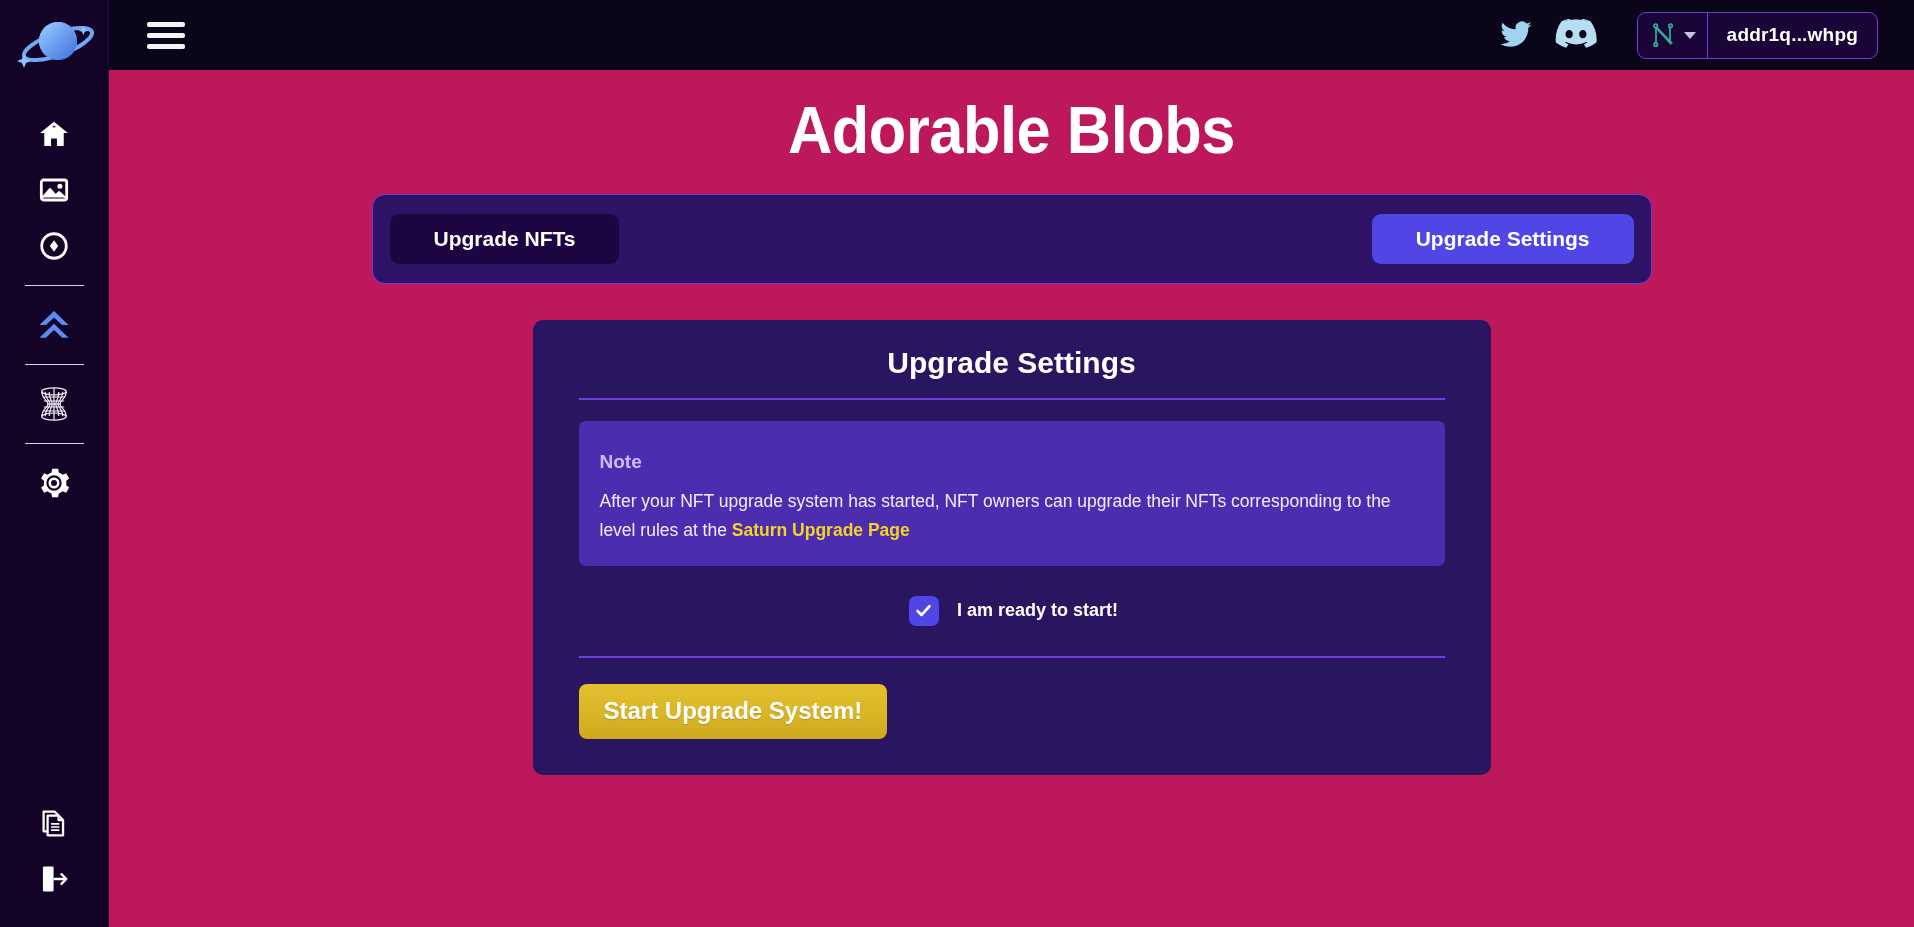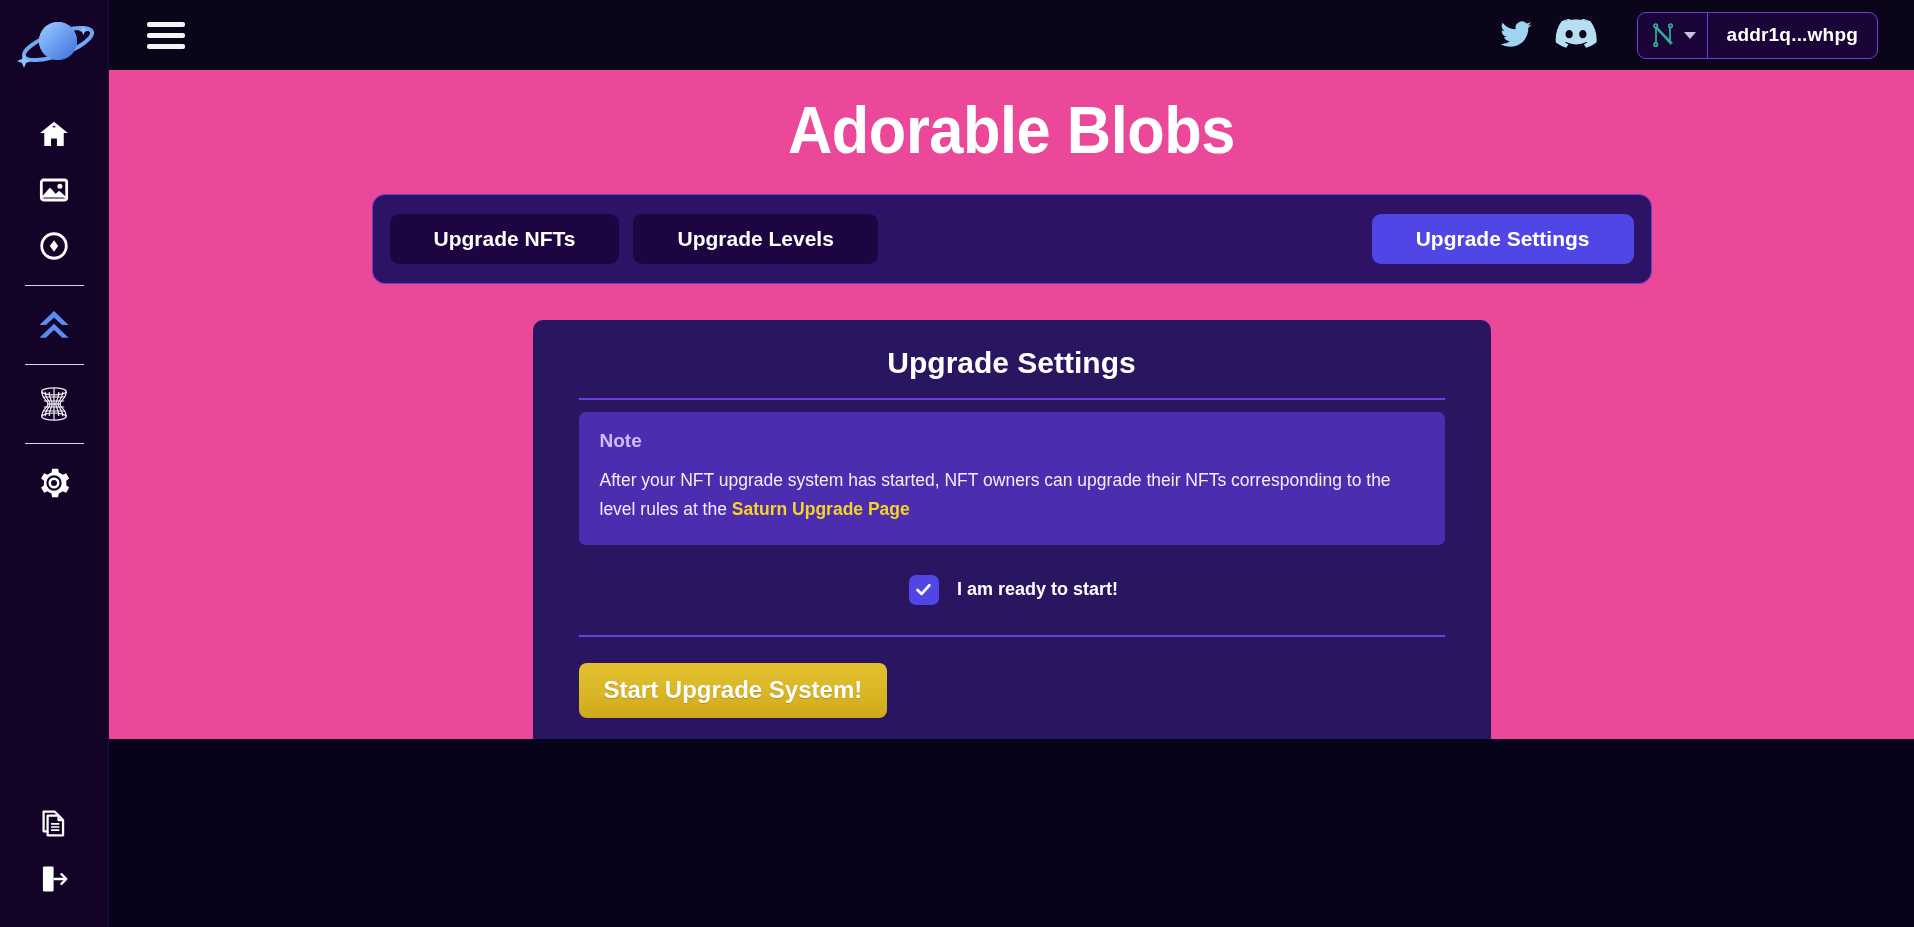--- a/index.html
+++ b/index.html
@@ -61,23 +61,23 @@
     width: 100%;
     display: flex;
     flex-direction: column;
     align-items: center;
   }
   .nav-bottom .nav-item { height: 56px; }
 
   
   .main {
     flex: 1 1 auto;
-    height: 739px;
+    height: 927px;
     position: relative;
-    background: #ec4899;
+    background: #be185d;
     overflow: hidden;
   }
   .topbar {
     height: 70px;
     display: flex;
     align-items: center;
     padding: 0 36px 0 38px;
     background: #0a0519;
   }
   .hamburger {
@@ -199,24 +199,24 @@
     font-size: 30px;
     font-weight: 700;
     padding-bottom: 18px;
   }
   .hr {
     height: 2px;
     background: #6d3fd6;
     width: 100%;
   }
   .note {
-    margin-top: 12px;
+    margin-top: 21px;
     background: #4c2db0;
     border-radius: 7px;
-    padding: 18px 21px 22px;
+    padding: 30px 21px 22px;
   }
   .note-title {
     color: #cdbcf7;
     font-size: 19px;
     font-weight: 700;
     margin-bottom: 14px;
   }
   .note-body {
     color: #f1eefb;
     font-size: 17.5px;
@@ -414,21 +414,20 @@
         <div class="wallet-right">addr1q...whpg</div>
       </div>
     </div>
 
     <div class="content">
 
       <div class="page-title">Adorable Blobs</div>
 
       <div class="tabbar">
         <button class="tab">Upgrade NFTs</button>
-        <button class="tab">Upgrade Levels</button>
         <div class="tab-spacer"></div>
         <button class="tab active">Upgrade Settings</button>
       </div>
 
       <div class="card">
 
         <div class="card-title">Upgrade Settings</div>
         <div class="hr"></div>
 
         <div class="note">

